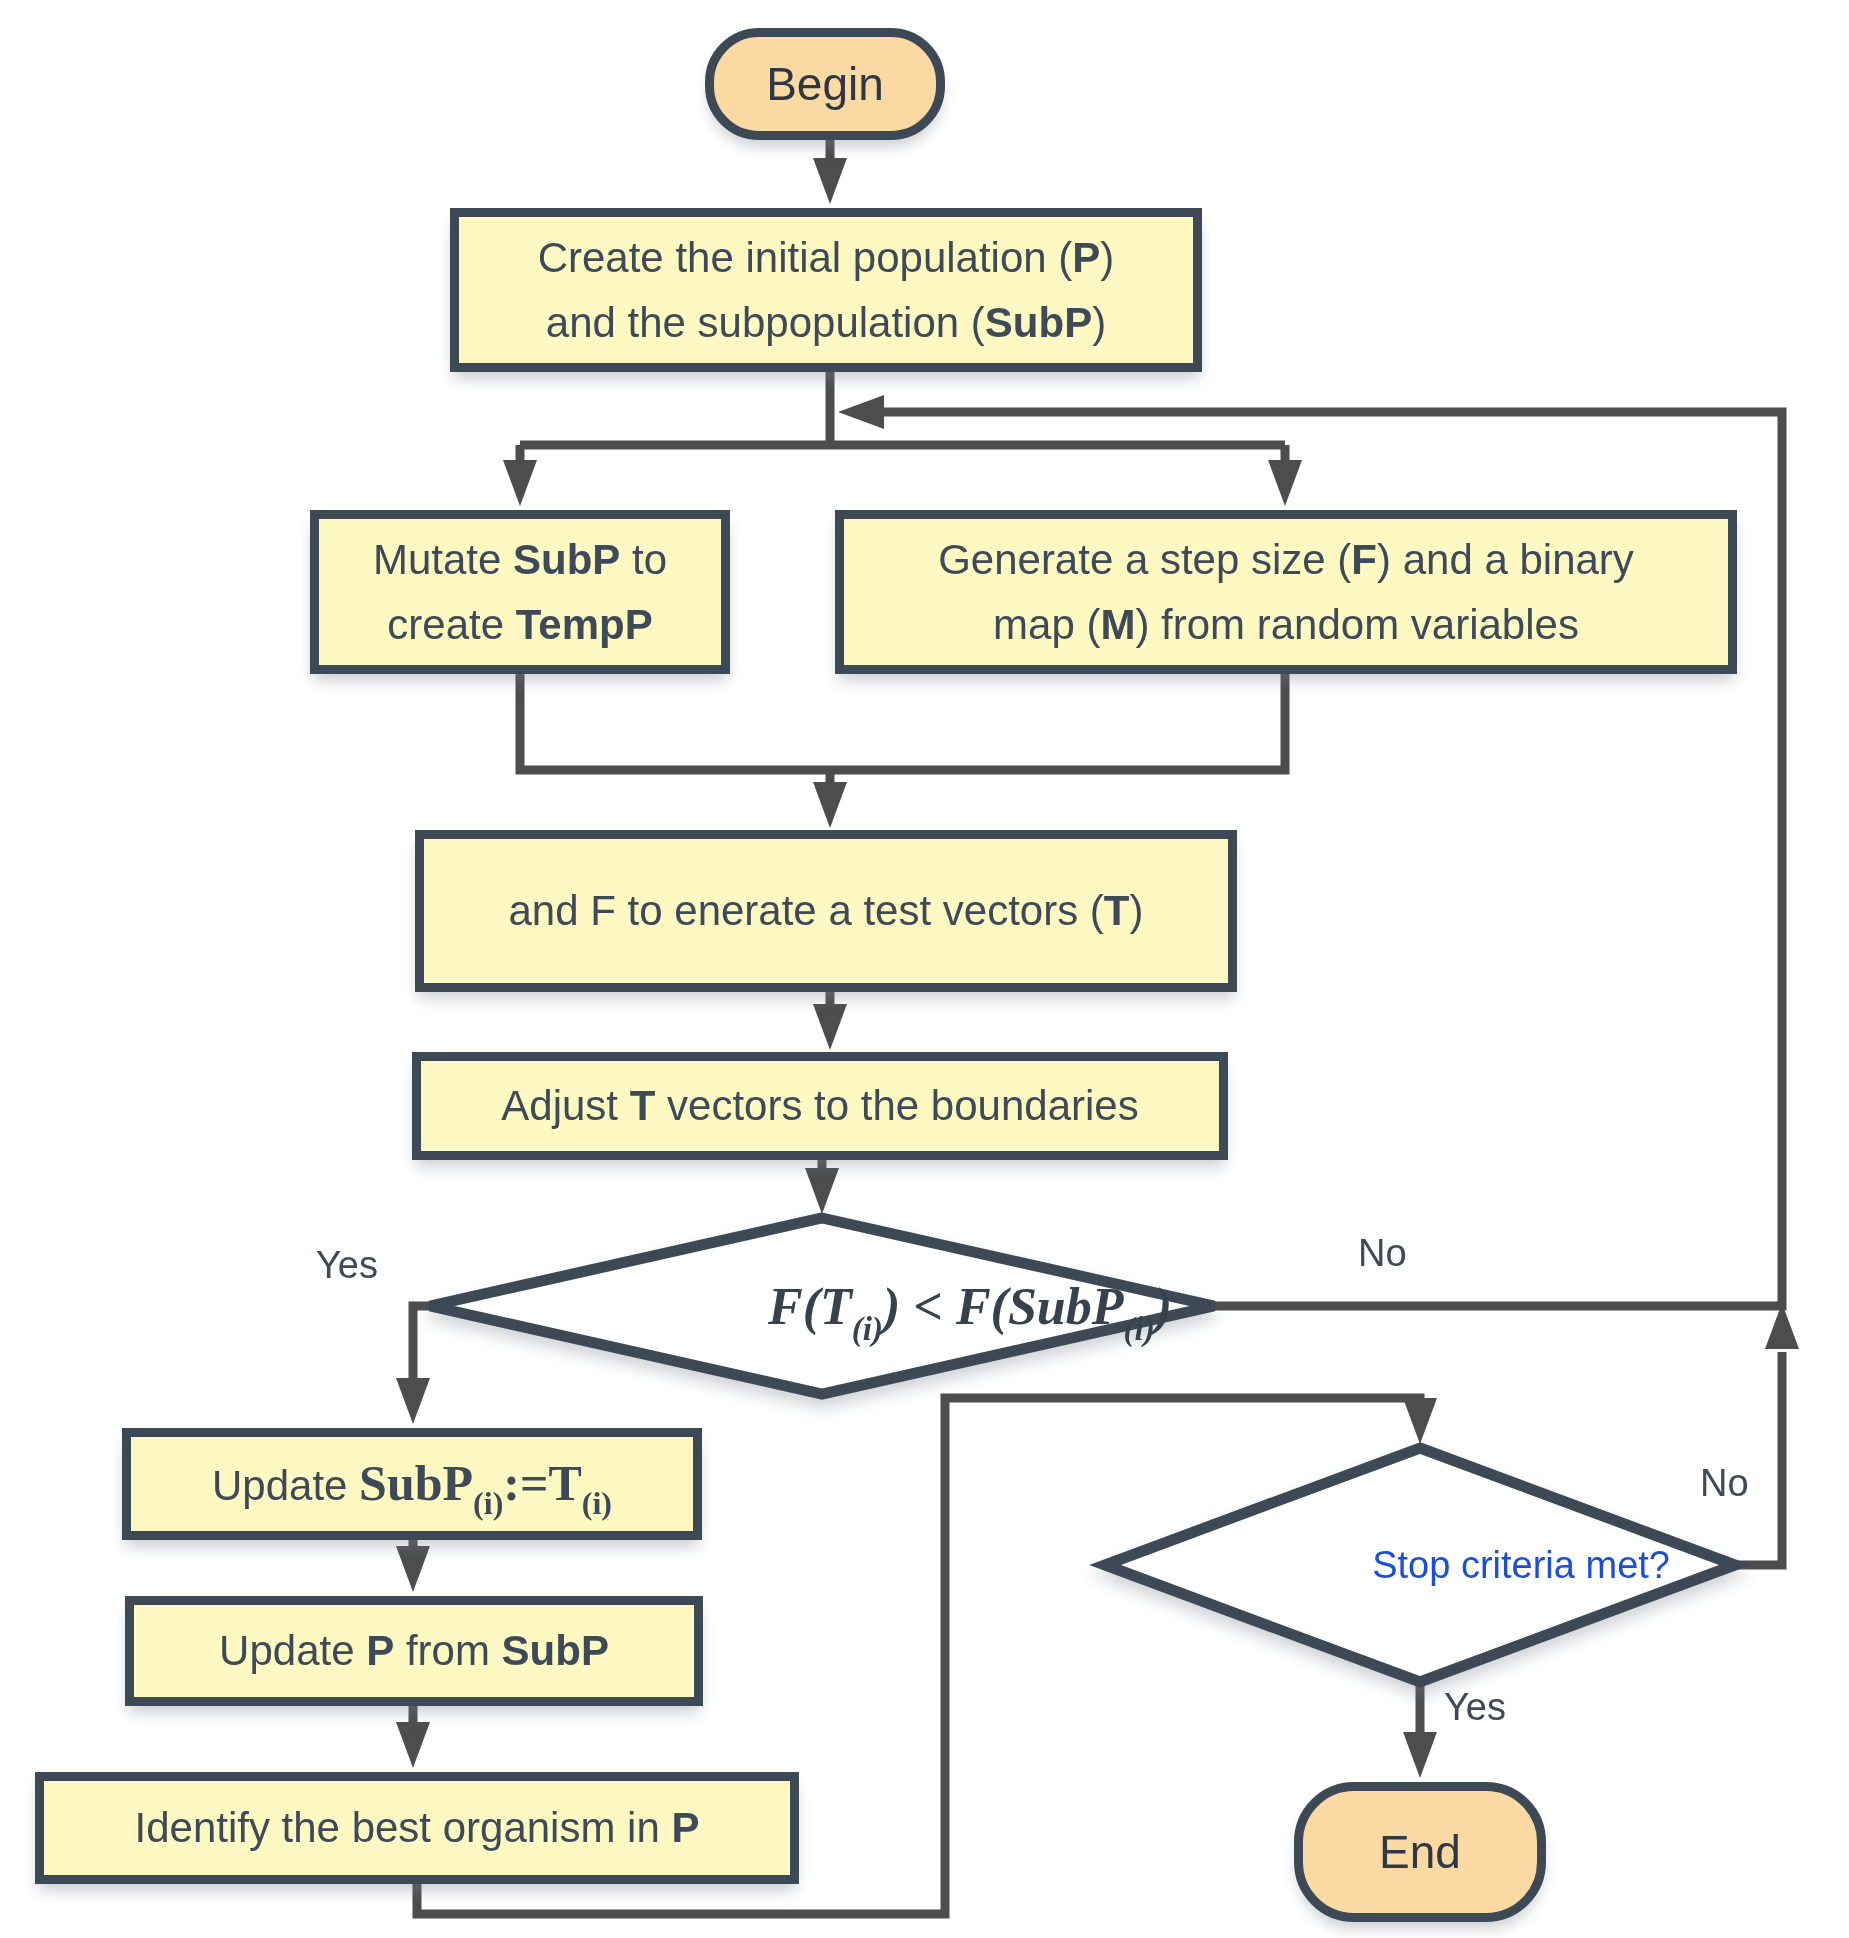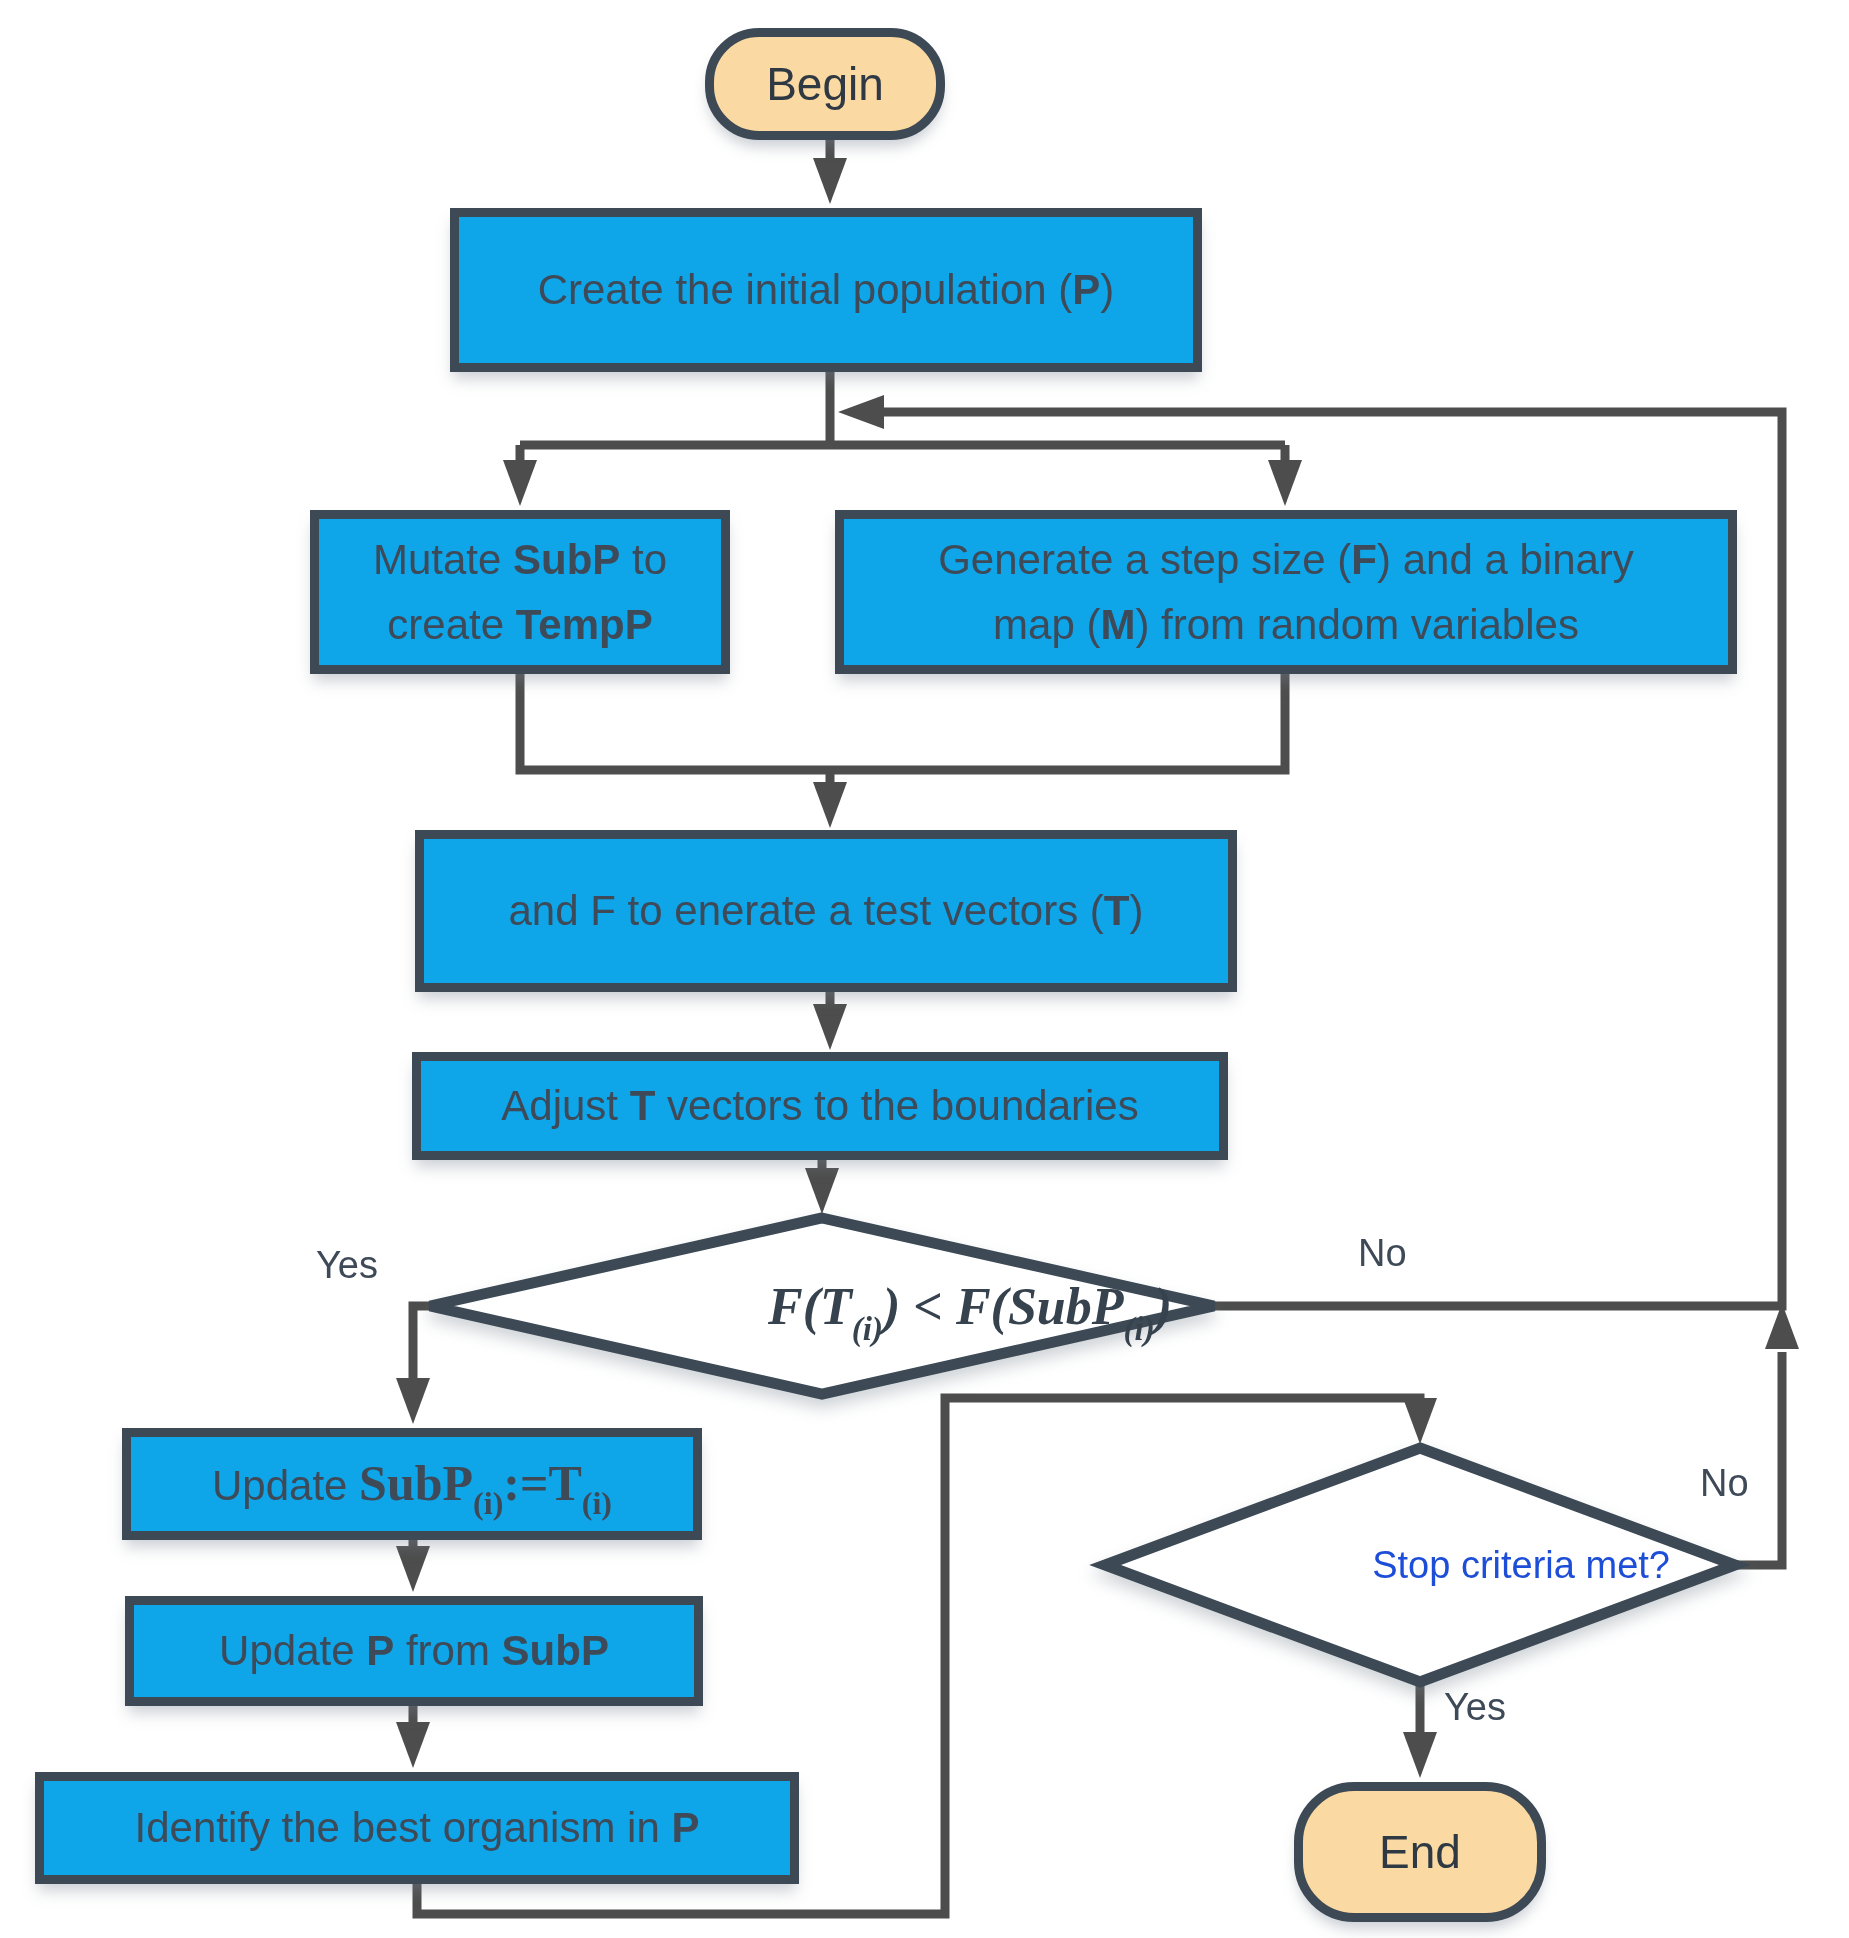--- a/index.html
+++ b/index.html
@@ -1,21 +1,21 @@
 <!DOCTYPE html>
 <html><head>
 <meta charset="utf-8">
 <style>
   html,body{margin:0;padding:0;background:#ffffff;}
   body{width:1849px;height:1938px;position:relative;overflow:hidden;
        font-family:"Liberation Sans",sans-serif;}
   svg.wires{position:absolute;left:0;top:0;}
   .node{position:absolute;box-sizing:border-box;display:flex;align-items:center;
         justify-content:center;text-align:center;}
-  .process{background:#0ea5e9;border:9px solid #3D4A56;color:#3E4A57;
+  .process{background:#fef9c3;border:9px solid #3D4A56;color:#3E4A57;
            font-size:42px;line-height:1.55;
            box-shadow:0 10px 14px -3px rgba(120,132,144,0.38);}
   .terminal{background:#FBD9A2;border:9px solid #3D4A56;border-radius:54px;
             color:#2E3944;font-size:46px;
             box-shadow:0 10px 14px -3px rgba(120,132,144,0.38);}
   .process b,.node b{font-weight:bold;}
   .elabel{position:absolute;font-size:38px;color:#3E4A57;}
   .formula{position:absolute;display:flex;align-items:center;justify-content:center;
            font-family:"Liberation Serif",serif;font-weight:bold;font-style:italic;
            font-size:52px;color:#36424E;}
@@ -70,20 +70,21 @@
   </g>
 </svg>
 
 <div class="node terminal" style="left:705px;top:28px;width:240px;height:112px;">
   <span>Begin</span>
 </div>
 
 <div class="node process" style="left:450px;top:208px;width:752px;height:164px;">
   <div>
     <div><span>Create the initial population (</span><b>P</b><span>)</span></div>
+    <div><span>and the subpopulation (</span><b>SubP</b><span>)</span></div>
   </div>
 </div>
 
 <div class="node process" style="left:310px;top:510px;width:420px;height:164px;">
   <div>
     <div><span>Mutate </span><b>SubP</b><span> to</span></div>
     <div><span>create </span><b>TempP</b></div>
   </div>
 </div>
 

